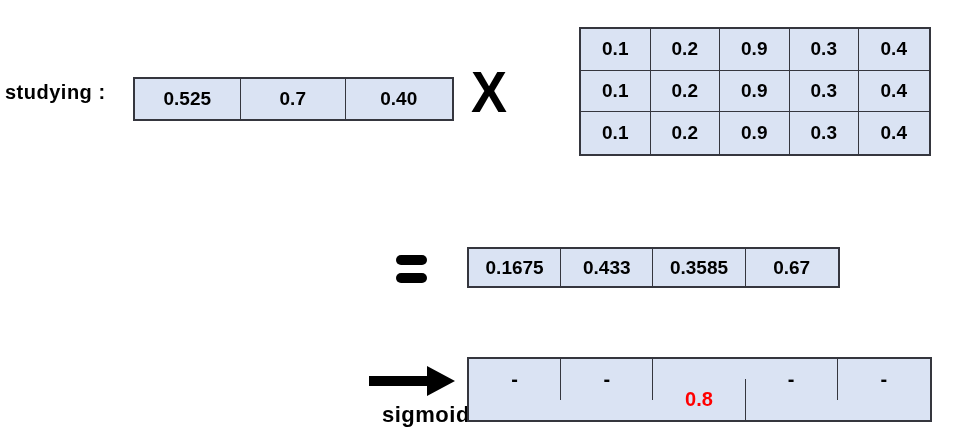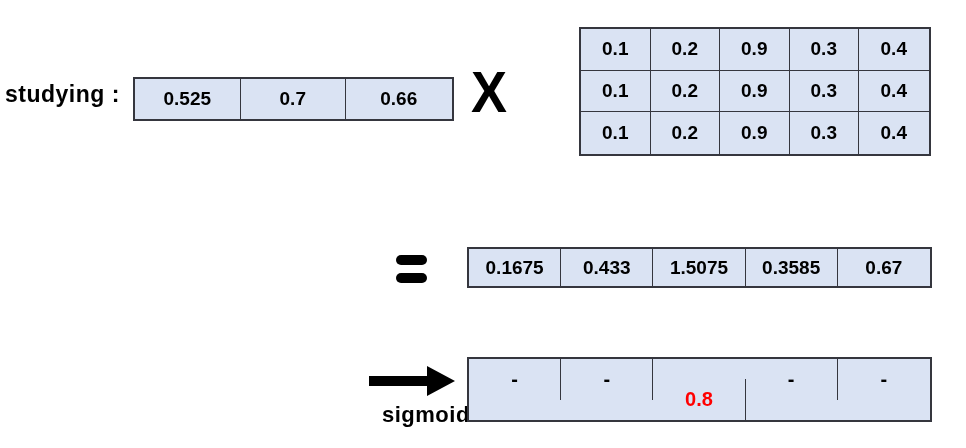--- a/index.html
+++ b/index.html
@@ -21,21 +21,21 @@
     overflow: hidden;
   }
 
   .lbl {
     position: absolute;
     font-weight: bold;
     color: var(--text);
     white-space: nowrap;
   }
 
-  .studying-label { left: 5px; top: 81px; font-size: 23px; letter-spacing: 0.5px; }
+  .studying-label { left: 5px; top: 81px; font-size: 20px; letter-spacing: 0.5px; }
   .sigmoid-label  { left: 382px; top: 402px; font-size: 22px; letter-spacing: 0.5px; }
 
   .mult-sign {
     position: absolute;
     left: 471px; top: 61px;
     font-size: 54px;
     font-weight: bold;
     color: var(--text);
     transform: scaleY(1.05);
   }
@@ -97,21 +97,21 @@
 </head>
 <body>
 
 <div class="canvas">
 
   <div class="lbl studying-label">studying :</div>
 
   <div class="vec-row input-vector">
     <div class="cell">0.525</div>
     <div class="cell">0.7</div>
-    <div class="cell">0.66</div>
+    <div class="cell">0.40</div>
   </div>
 
   <div class="mult-sign">X</div>
 
   <div class="weight-matrix">
     <div class="cell">0.1</div>
     <div class="cell">0.2</div>
     <div class="cell">0.9</div>
     <div class="cell">0.3</div>
     <div class="cell">0.4</div>
@@ -128,21 +128,20 @@
   </div>
 
   <div class="equals-sign">
     <div class="equals-bar"></div>
     <div class="equals-bar"></div>
   </div>
 
   <div class="vec-row result-vector">
     <div class="cell">0.1675</div>
     <div class="cell">0.433</div>
-    <div class="cell">1.5075</div>
     <div class="cell">0.3585</div>
     <div class="cell">0.67</div>
   </div>
 
   <svg class="sigmoid-arrow" width="87" height="32" viewBox="0 0 87 32">
     <polygon points="0,11 58,11 58,1 86,16 58,31 58,21 0,21" fill="#000000"></polygon>
   </svg>
   <div class="lbl sigmoid-label">sigmoid</div>
 
   <div class="vec-row sigmoid-vector">

